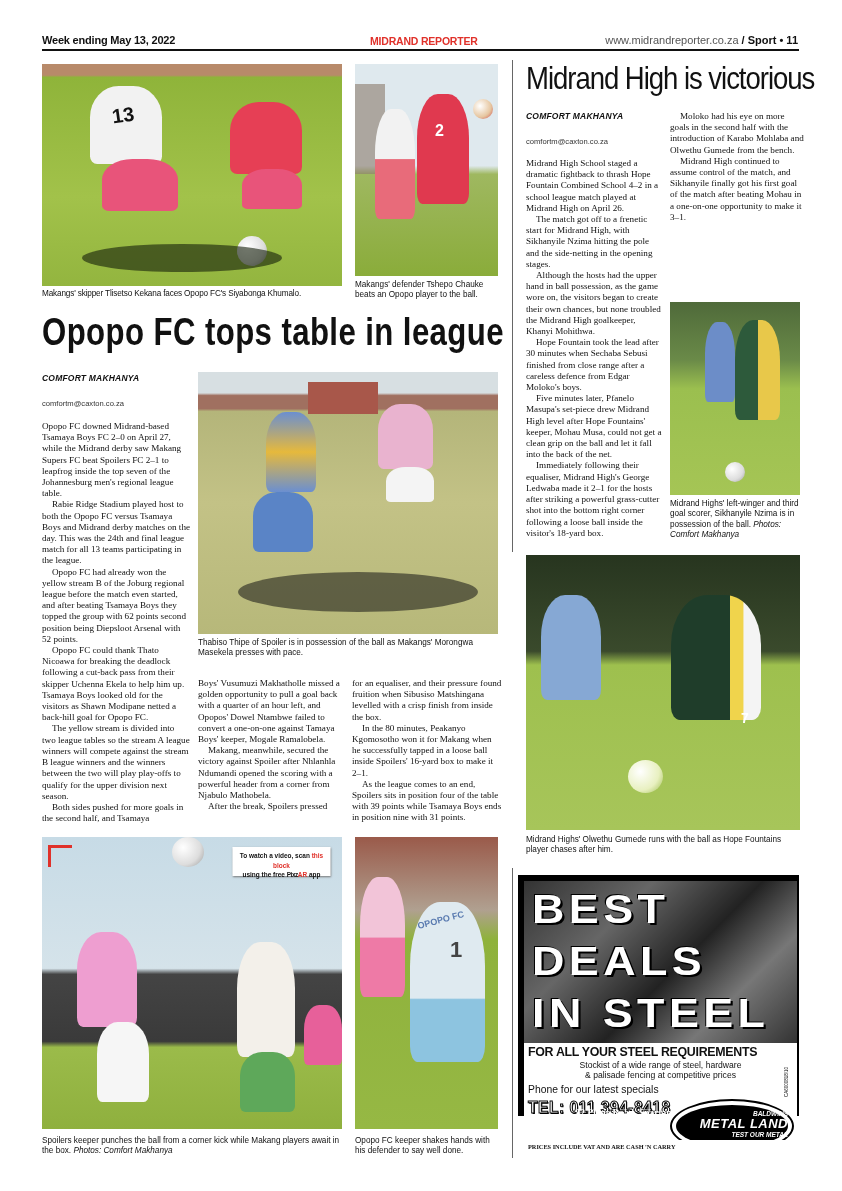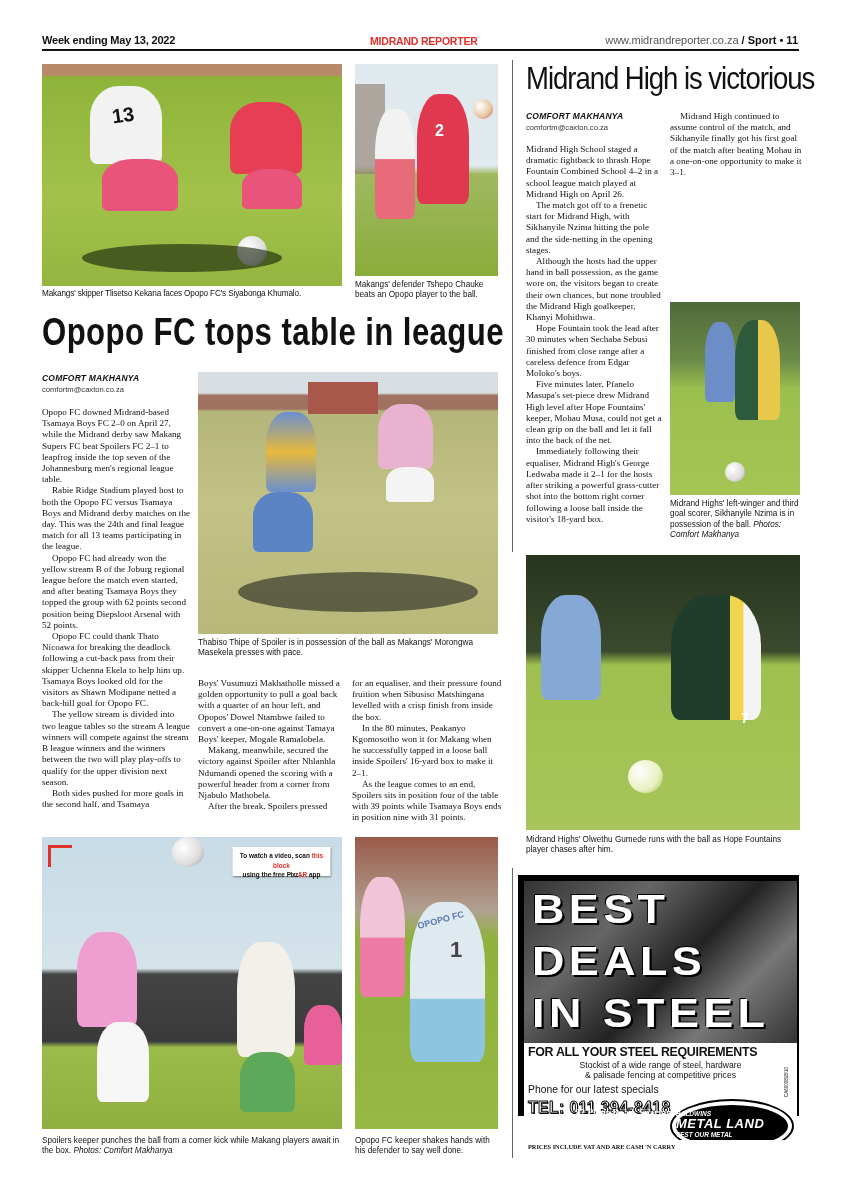--- a/index.html
+++ b/index.html
@@ -9,39 +9,39 @@
 .hdr-left{left:42px;top:34px;font:bold 11px "Liberation Sans",sans-serif;letter-spacing:-0.2px}
 .hdr-mid{left:370px;top:35px;font:bold 10.5px "Liberation Sans",sans-serif;color:#e0312a;letter-spacing:-0.2px}
 .hdr-right{right:44px;top:34px;font:11px "Liberation Sans",sans-serif;color:#555}
 .hdr-right b{color:#111}
 .hdr-rule{left:42px;top:49px;width:757px;height:2px;background:#111}
 .vrule{left:512px;top:60px;width:1px;height:492px;background:#666}
 .photo{overflow:hidden}
 .cap{font:8.2px/10.4px "Liberation Sans",sans-serif;color:#111}
 .cap i{font-style:italic}
 .byline{font:italic 900 8.5px "Liberation Sans",sans-serif;letter-spacing:0.2px}
-.email{font:7.6px "Liberation Sans",sans-serif;color:#333;margin-top:2px}
+.email{font:7.6px "Liberation Sans",sans-serif;color:#333;margin-top:16px}
 .col p{font:9.15px/11.2px "Liberation Serif",serif;text-indent:10px;color:#111}
 .col p.first{text-indent:0}
 .h1-big{left:42px;top:309px;font:900 38px/46px "Liberation Sans",sans-serif;transform:scaleX(0.82);transform-origin:left top;letter-spacing:0.5px;white-space:nowrap;font-stretch:condensed}
 .h1-right{left:526px;top:58px;font:32px/40px "Liberation Sans",sans-serif;letter-spacing:-1.2px;transform:scaleX(0.86);transform-origin:left top;white-space:nowrap}
 .grass{background:linear-gradient(180deg,#c8c89a 0%,#9fbb4e 30%,#8fb13c 100%)}
 .player{position:absolute;border-radius:40% 40% 10% 10%}
 .ball{position:absolute;border-radius:50%;background:radial-gradient(circle at 35% 35%,#fff,#ddd 60%,#999)}
 .ad{left:518px;top:875px;width:281px;height:241px;background:#000;border:2px solid #000}
 .ad-top{left:4px;top:4px;width:273px;height:162px;background:linear-gradient(135deg,#333 0%,#666 30%,#222 55%,#777 75%,#333 100%)}
 .ad-big{position:absolute;left:8px;font:900 40px/40px "Liberation Sans",sans-serif;color:#fff;letter-spacing:4px;text-shadow:2px 2px 0 #000,-1px -1px 0 #000;transform:scaleX(1.12);transform-origin:left top}
 .ad-white{left:4px;top:166px;width:273px;height:90px;background:#fff}
 .ad-req{position:absolute;left:4px;top:2px;font:bold 12.4px "Liberation Sans",sans-serif;letter-spacing:-0.3px;white-space:nowrap}
 .ad-stock{position:absolute;left:0;width:273px;text-align:center;font:8.6px/9.6px "Liberation Sans",sans-serif}
 .ad-phone{position:absolute;left:4px;top:40px;font:11.5px "Liberation Sans",sans-serif;transform:scaleX(0.9);transform-origin:left;white-space:nowrap}
 .ad-tel{position:absolute;left:4px;top:55px;font:bold 17px "Liberation Sans",sans-serif;color:#fff;-webkit-text-stroke:1px #000;text-shadow:1px 1px 0 #000;letter-spacing:0.5px;transform:scaleX(0.92);transform-origin:left;white-space:nowrap}
 .ad-addr{position:absolute;left:4px;top:230px;width:150px;text-align:right;font:bold 9.5px/13px "Liberation Serif",serif;color:#fff}
 .ad-oval{position:absolute;left:150px;top:222px;width:124px;height:54px;border-radius:50%;background:#fff;border:2px solid #000}
-.ad-oval-in{position:absolute;left:4px;top:4px;right:4px;bottom:4px;border-radius:50%;background:#000;text-align:left}
+.ad-oval-in{position:absolute;left:4px;top:4px;right:4px;bottom:4px;border-radius:50%;background:#000;text-align:right}
 .ad-foot{left:4px;top:263px;width:273px;height:13px;background:#fff;font:bold 6.3px/13px "Liberation Serif",serif;padding-left:4px;white-space:nowrap}
 .pixar{left:227px;top:847px;width:109px;height:29px;background:#fff;box-shadow:1px 1px 2px #777;font:bold 7.2px/9.5px "Liberation Sans",sans-serif;text-align:center;padding-top:4px;transform:scaleX(0.9)}
 .corner{left:48px;top:845px;width:24px;height:22px;border-left:3px solid #e0312a;border-top:3px solid #e0312a}
 </style>
 </head>
 <body>
 
 <div class="abs hdr-left">Week ending May 13, 2022</div>
 <div class="abs hdr-mid">MIDRAND REPORTER</div>
 <div class="abs hdr-right">
@@ -138,20 +138,21 @@
   <div style="height:12px"></div>
   <p class="first">Midrand High School staged a dramatic fightback to thrash Hope Fountain Combined School 4–2 in a school league match played at Midrand High on April 26.</p>
   <p>The match got off to a frenetic start for Midrand High, with Sikhanyile Nzima hitting the pole and the side-netting in the opening stages.</p>
   <p>Although the hosts had the upper hand in ball possession, as the game wore on, the visitors began to create their own chances, but none troubled the Midrand High goalkeeper, Khanyi Mohithwa.</p>
   <p>Hope Fountain took the lead after 30 minutes when Sechaba Sebusi finished from close range after a careless defence from Edgar Moloko's boys.</p>
   <p>Five minutes later, Pfanelo Masupa's set-piece drew Midrand High level after Hope Fountains' keeper, Mohau Musa, could not get a clean grip on the ball and let it fall into the back of the net.</p>
   <p>Immediately following their equaliser, Midrand High's George Ledwaba made it 2–1 for the hosts after striking a powerful grass-cutter shot into the bottom right corner following a loose ball inside the visitor's 18-yard box.</p>
 </div>
 
 <div class="abs col" style="left:670px;top:111px;width:134px">
+  <p>Moloko had his eye on more goals in the second half with the introduction of Karabo Mohlaba and Olwethu Gumede from the bench.</p>
   <p>Midrand High continued to assume control of the match, and Sikhanyile finally got his first goal of the match after beating Mohau in a one-on-one opportunity to make it 3–1.</p>
 </div>
 
 <div class="abs photo" style="left:670px;top:302px;width:130px;height:193px;background:linear-gradient(180deg,#4f6a3a 0%,#6a8a48 30%,#9bbf4f 45%,#a5c555 100%)">
   <div class="player" style="left:35px;top:20px;width:30px;height:80px;background:#6c8dc8"></div>
   <div class="player" style="left:65px;top:18px;width:45px;height:100px;background:linear-gradient(90deg,#2d5a3b 0%,#2d5a3b 50%,#e8c84a 51%,#e8c84a 100%)"></div>
   <div class="ball" style="left:55px;top:160px;width:20px;height:20px"></div>
 </div>
 <div class="abs cap" style="left:670px;top:499px;width:132px"><span>Midrand Highs' left-winger and third goal scorer, Sikhanyile Nzima is in possession of the ball.</span> <i>Photos: Comfort Makhanya</i></div>
 

